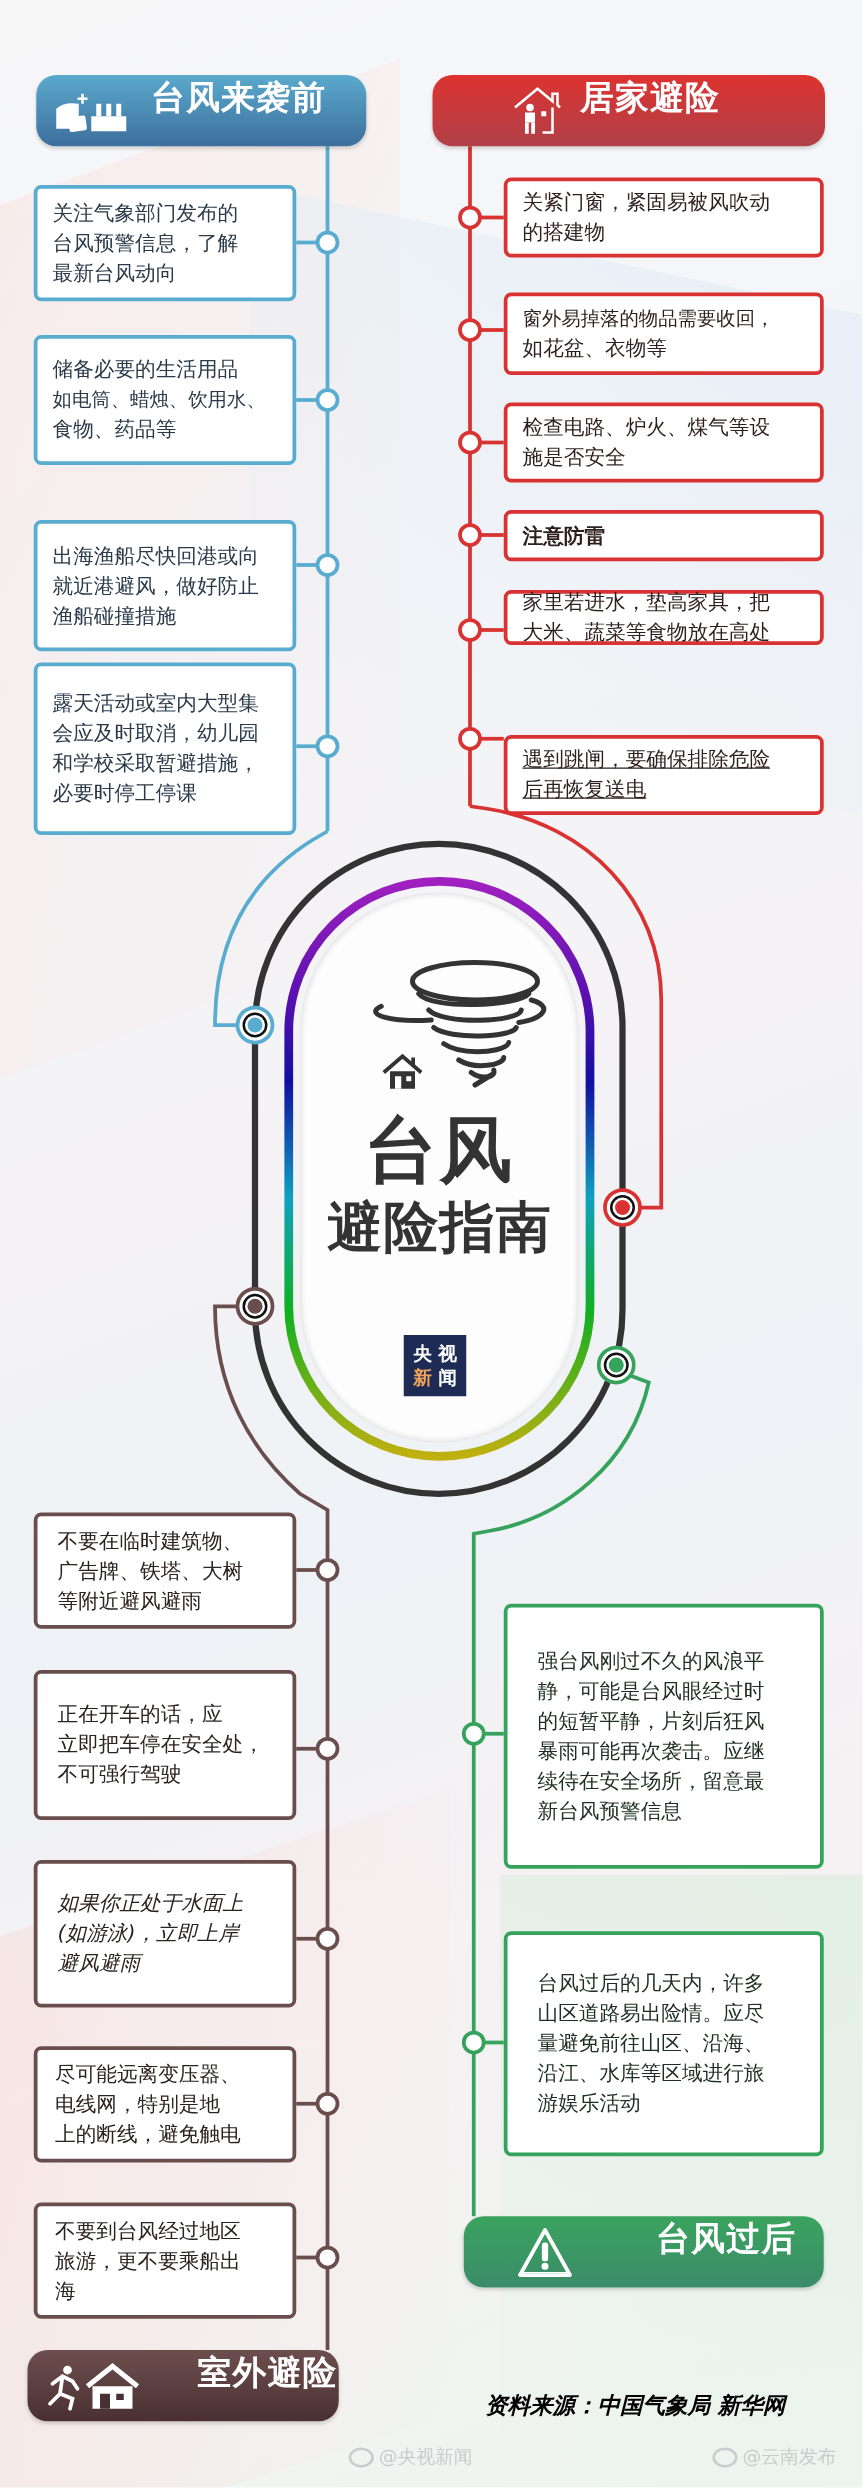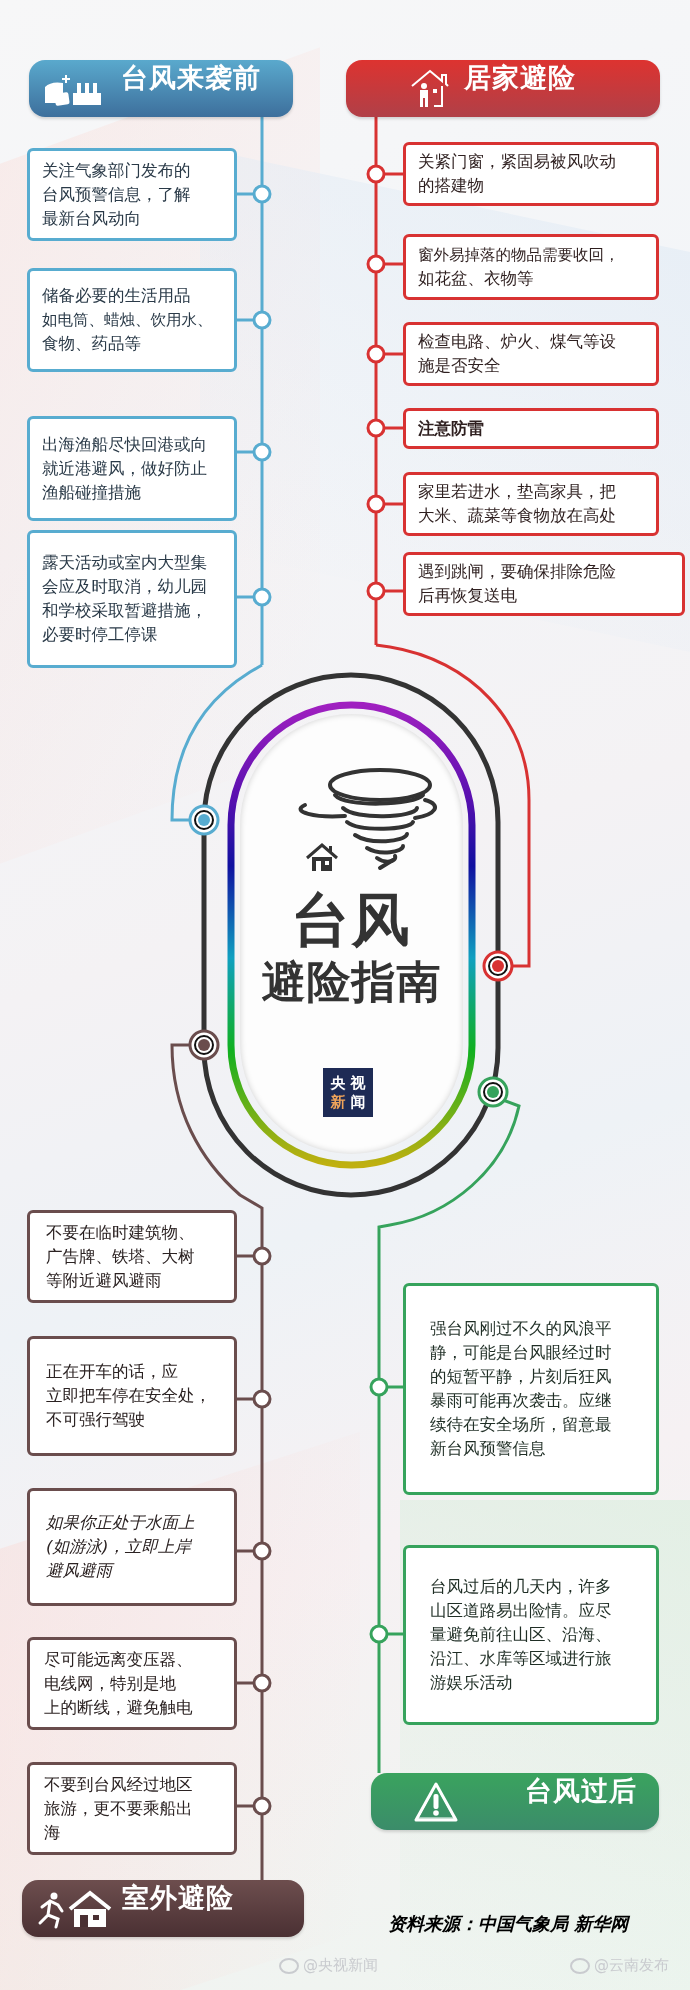--- a/index.html
+++ b/index.html
@@ -19,21 +19,21 @@
 
   .header {
     position: absolute; height: 57px; border-radius: 16px;
     display: flex; color: #fff;
     font-weight: bold; font-size: 27px; letter-spacing: 1px;
     box-shadow: 0 2px 3px rgba(0,0,0,0.15);
   }
   .header .icon { display: inline-flex; align-items: center; justify-content: center; }
   .h-before { left: 29px; top: 60px; width: 264px; background: linear-gradient(180deg, #5aa9cd 0%, #3d6f9c 100%); padding-left: 12px; }
   .h-home { left: 346px; top: 60px; width: 314px; background: linear-gradient(180deg, #dd3330 0%, #b04048 100%); padding-left: 64px; }
-  .h-outdoor { left: 22px; top: 1880px; width: 282px; background: linear-gradient(180deg, #6d4e4e 0%, #4a3033 100%); padding-left: 14px; }
+  .h-outdoor { left: 22px; top: 1880px; width: 249px; background: linear-gradient(180deg, #6d4e4e 0%, #4a3033 100%); padding-left: 14px; gap: 36px; }
   .h-after { left: 371px; top: 1773px; width: 288px; background: linear-gradient(180deg, #3aa35e 0%, #3b8c6a 100%); padding-left: 42px; }
 
   .card {
     position: absolute; background: #fff; border-radius: 6px;
     border: 3px solid; padding: 0 10px 0 12px;
     display: flex; align-items: center;
     font-size: 16.5px; line-height: 24px; color: #222;
   }
   .card span { display: block; }
   .c-blue { border-color: #58acd0; color: #2a3a48; }
@@ -303,27 +303,27 @@
   <div>
       <span>检查电路、炉火、煤气等设</span>
       <span>施是否安全</span>
     </div>
 </div>
 <div class="card c-red" style="left:403px;top:408px;width:256px;height:41px;font-weight:bold;">
   <div>
       <span>注意防雷</span>
     </div>
 </div>
-<div class="card c-red" style="left:403px;top:472px;width:256px;height:64px;">
+<div class="card c-red" style="left:403px;top:472px;width:256px;height:44px;">
   <div>
       <span>家里若进水，垫高家具，把</span>
       <span>大米、蔬菜等食物放在高处</span>
     </div>
 </div>
-<div class="card c-red" style="left:403px;top:552px;width:282px;height:64px;">
+<div class="card c-red" style="left:403px;top:588px;width:256px;height:64px;text-decoration:underline;">
   <div>
       <span>遇到跳闸，要确保排除危险</span>
       <span>后再恢复送电</span>
     </div>
 </div>
 
 <div class="card c-brown" style="left:27px;top:1210px;width:210px;height:93px;padding-left:16px;">
   <div>
       <span>不要在临时建筑物、</span>
       <span>广告牌、铁塔、大树</span>

